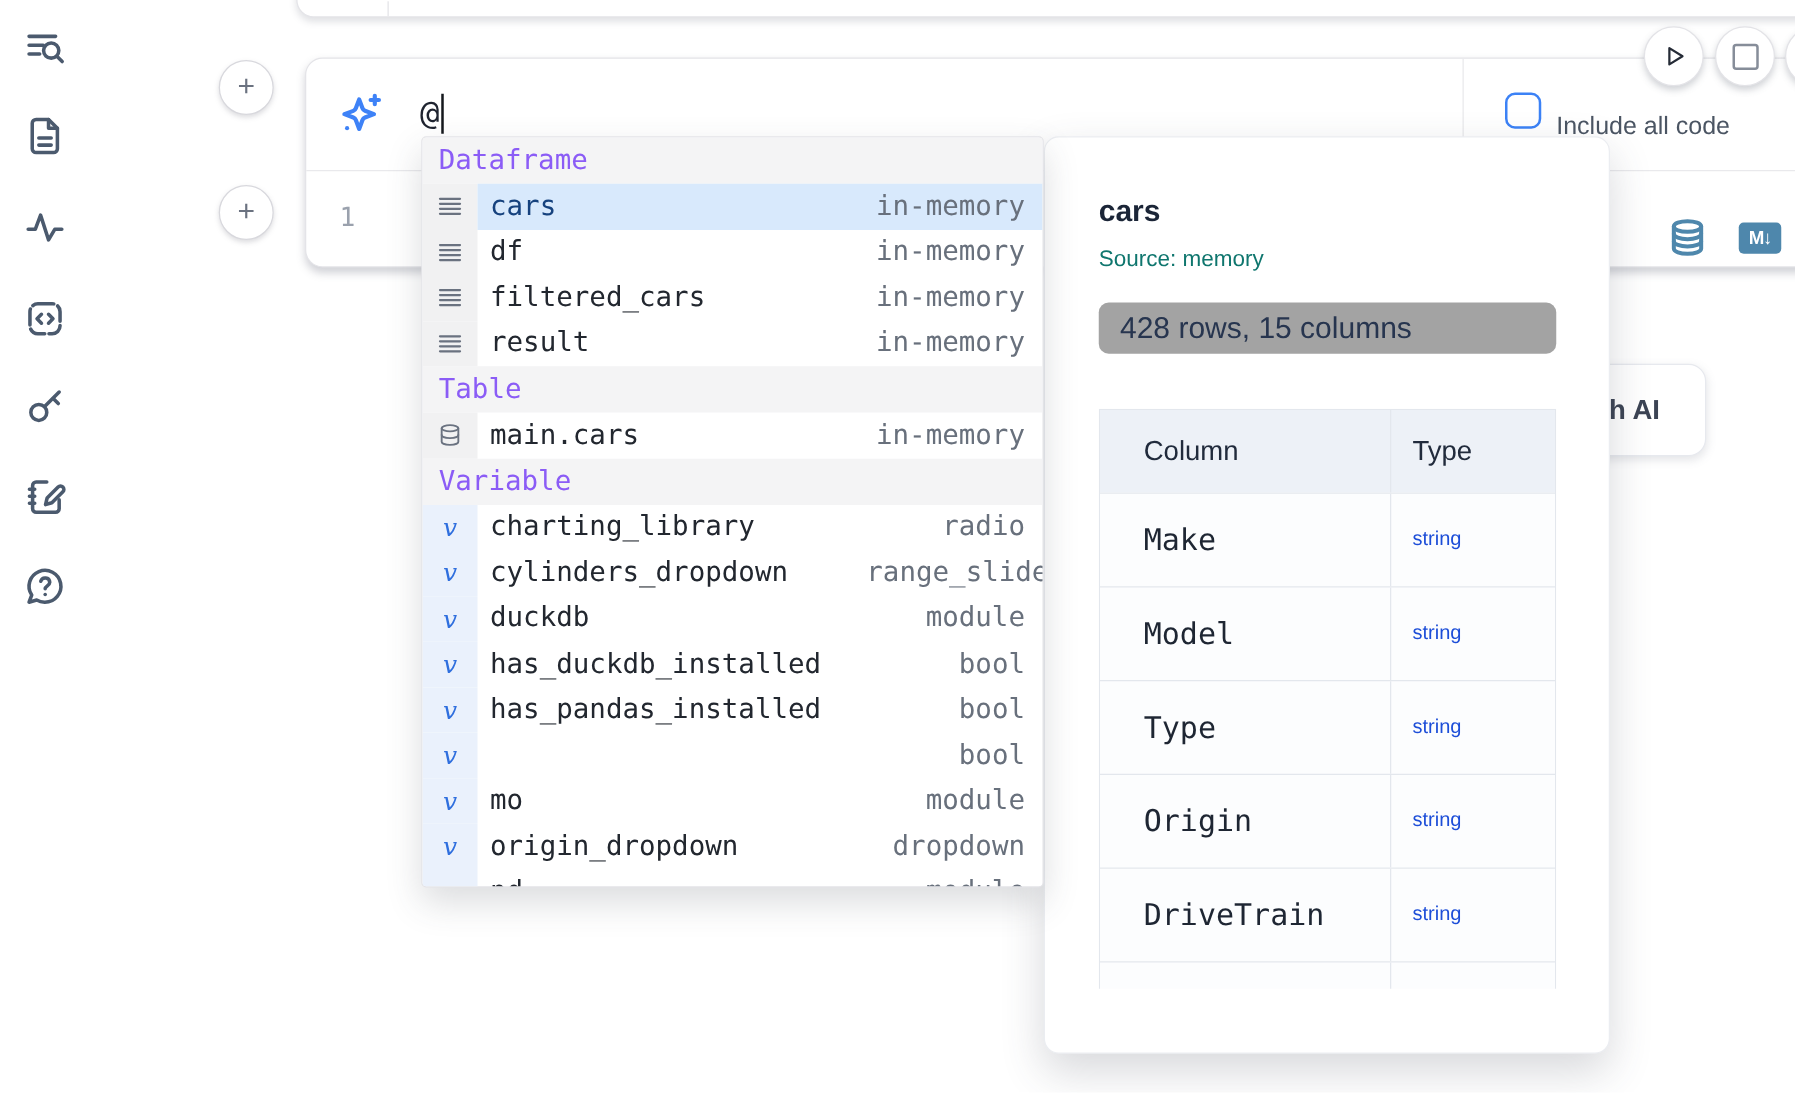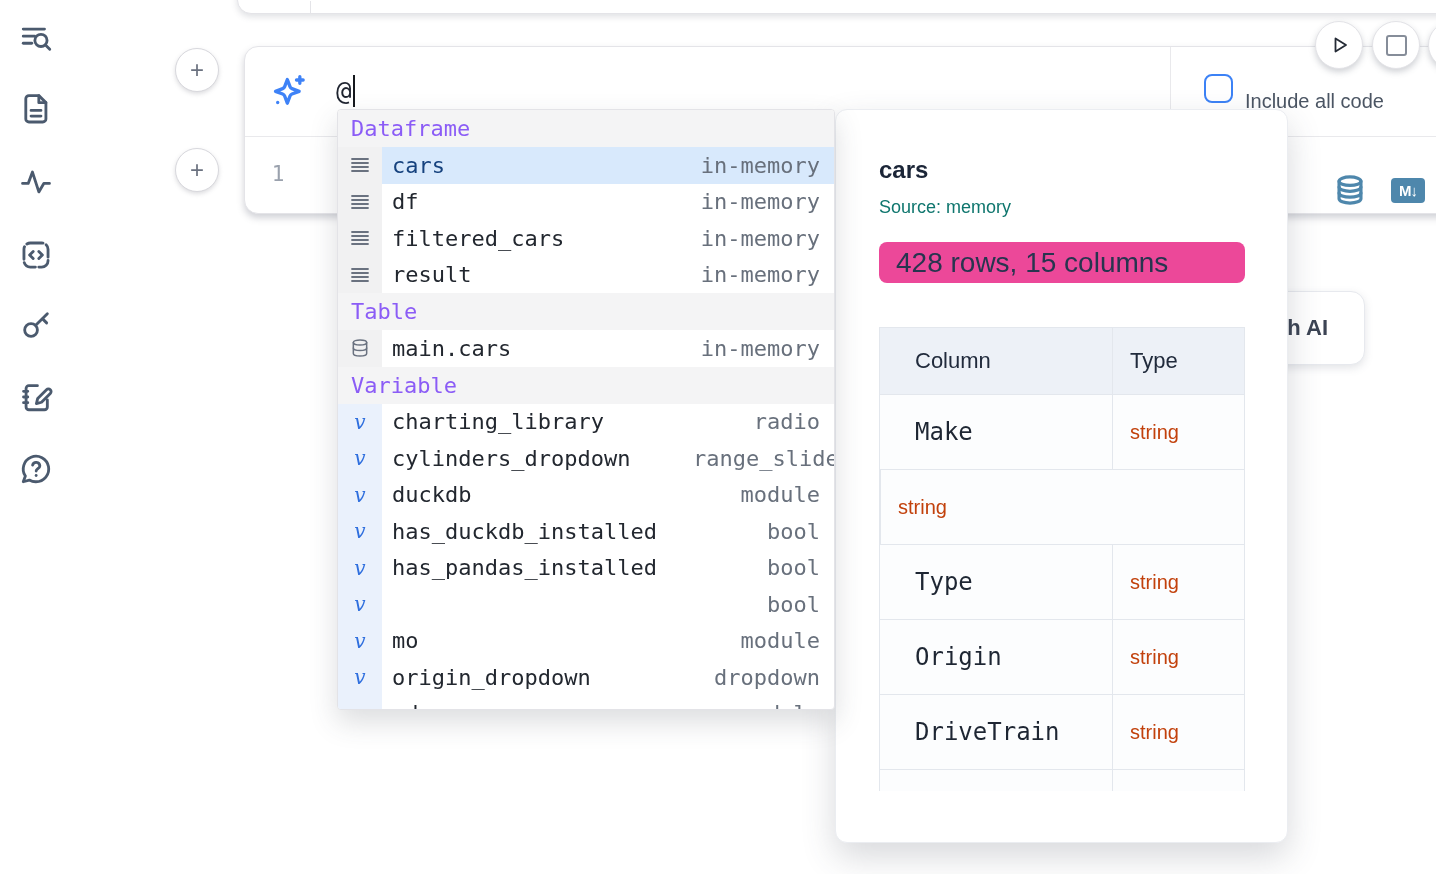--- a/index.html
+++ b/index.html
@@ -59,31 +59,31 @@
   .ac-row.selected .ac-name{color:#16427e;}
   .ac-name{color:#22272f;white-space:nowrap;}
   .ac-type{margin-left:auto;padding-right:14px;color:#68707c;white-space:nowrap;overflow:hidden;}
   .ac-type.clip{padding-right:0;margin-right:-18px;}
   
   .panel{position:absolute;left:835px;top:109px;width:453px;height:734px;background:#fff;
     border:1px solid #ebedf1;border-radius:12px;box-shadow:0 14px 34px rgba(60,65,80,.20);
     z-index:20;box-sizing:border-box;padding:0 42px 0 43px;}
   .panel-title{margin-top:46px;font-size:24px;font-weight:bold;color:#1b2537;}
   .panel-src{margin-top:13px;font-size:18px;color:#0f766e;}
-  .panel-badge{margin-top:24px;height:41px;background:#ec4899;border-radius:8px;display:flex;align-items:center;
-    padding-left:17px;font-size:28px;color:#27354f;}
+  .panel-badge{margin-top:24px;height:41px;background:#a3a3a3;border-radius:8px;display:flex;align-items:center;
+    padding-left:17px;font-size:24px;color:#27354f;}
   .tbl-clip{margin-top:44px;height:464px;overflow:hidden;}
   .tbl{border:1px solid #e3e7ed;box-sizing:border-box;}
   .tr{display:flex;height:74px;border-top:1px solid #e3e7ed;background:#fcfdfe;}
   .tr.head{height:66px;border-top:none;background:#edf1f7;}
   .td-col{width:232px;flex:0 0 232px;display:flex;align-items:center;padding-left:35px;box-sizing:border-box;
     font-family:"DejaVu Sans Mono",monospace;font-size:24px;color:#1e2633;}
   .tr.head .td-col{font-family:"Liberation Sans",sans-serif;font-size:22px;color:#212b3c;}
   .td-type{flex:1;display:flex;align-items:center;padding-left:17px;border-left:1px solid #e3e7ed;
-    font-size:20px;color:#c2410c;}
+    font-size:16px;color:#1d4ed8;}
   .tr.head .td-type{font-size:22px;color:#212b3c;}
   
   .gen-ai{position:absolute;left:1140px;top:291px;width:225px;height:74px;background:#fff;border:1px solid #e7e9ee;
     border-radius:14px;box-shadow:0 3px 8px rgba(100,105,120,.18);display:flex;align-items:center;justify-content:flex-end;
     padding-right:36px;font-size:22px;font-weight:bold;color:#3c4454;z-index:5;box-sizing:border-box;cursor:pointer;}
 </style>
 </head>
 <body>
 
 <div class="side-icon" style="top:21px">
@@ -316,20 +316,21 @@
     <div class="tbl" id="schema-table">
         <div class="tr head">
           <div class="td-col">Column</div>
           <div class="td-type">Type</div>
         </div>
         <div class="tr">
           <div class="td-col">Make</div>
           <div class="td-type">string</div>
         </div>
         <div class="tr">
+          <div class="td-col">Model</div>
           <div class="td-type">string</div>
         </div>
         <div class="tr">
           <div class="td-col">Type</div>
           <div class="td-type">string</div>
         </div>
         <div class="tr">
           <div class="td-col">Origin</div>
           <div class="td-type">string</div>
         </div>

